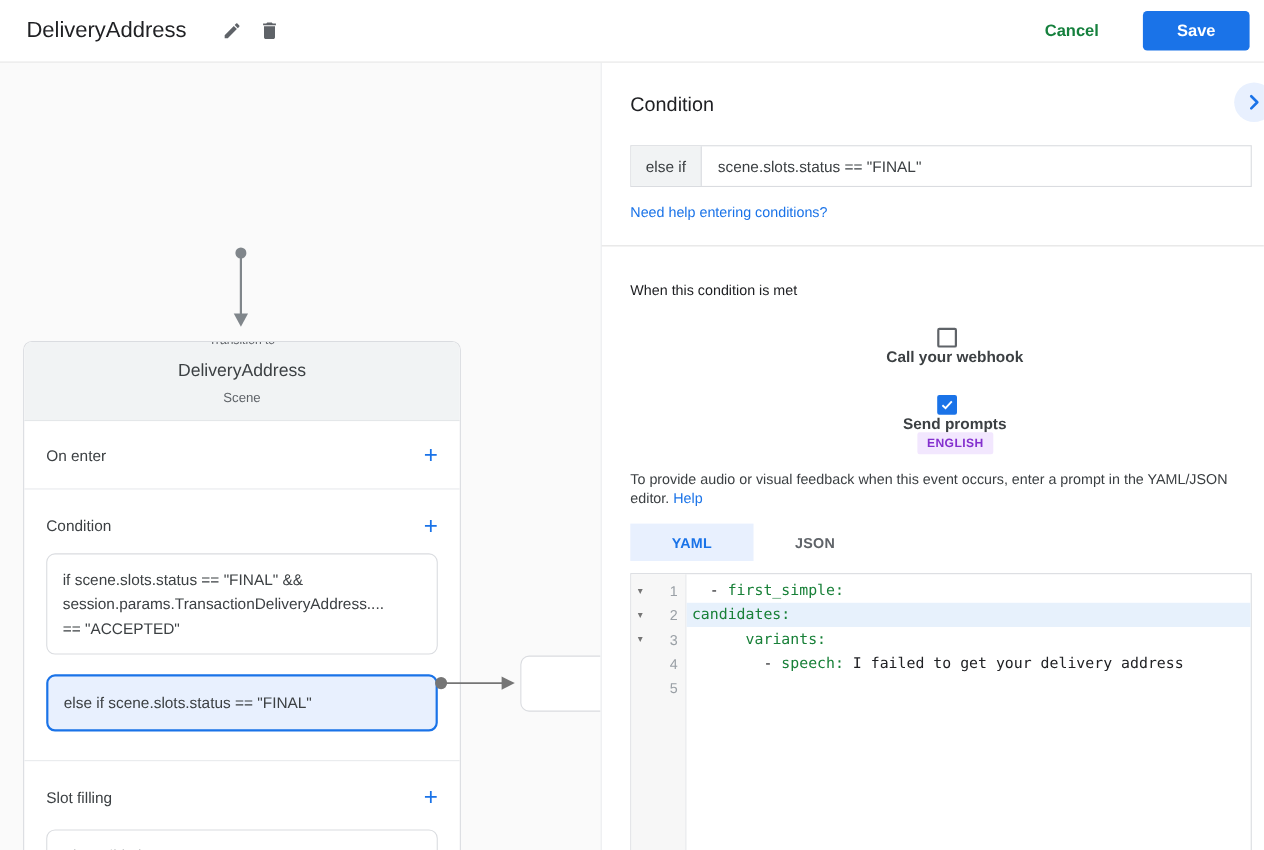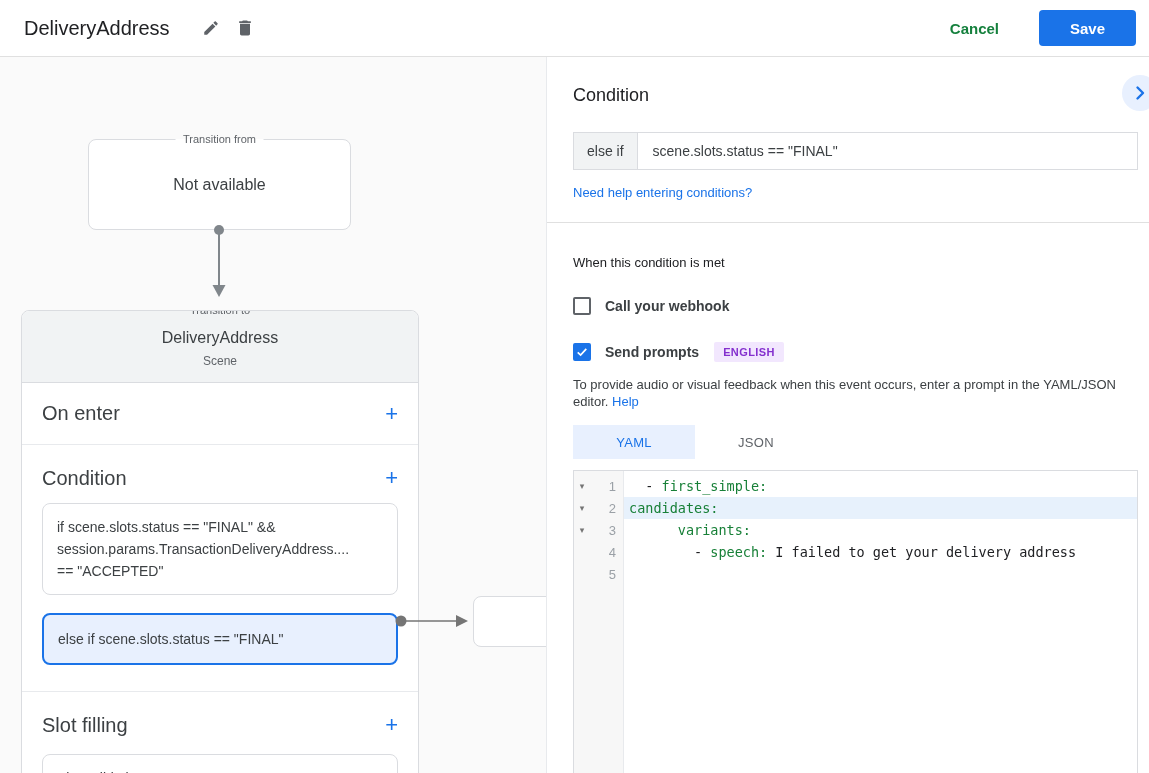--- a/index.html
+++ b/index.html
@@ -87,21 +87,21 @@
     display: flex; align-items: center; justify-content: space-between;
     padding: 0 20px; height: 62px;
     border-bottom: 1px solid #e8eaed;
   }
   .section { padding: 16px 20px 26px; border-bottom: 1px solid #e8eaed; }
   .section.last { border-bottom: none; padding-bottom: 12px; }
   .section-head {
     display: flex; align-items: center; justify-content: space-between;
     height: 34px;
   }
-  .section-label { font-size: 20px; color: #3c4043; }
+  .section-label { font-size: 14px; color: #3c4043; }
   .plus-icon {
     color: #1a73e8; font-size: 22px; font-weight: normal; line-height: 22px;
     background: transparent; border: none; cursor: pointer;
     font-family: "Liberation Sans", sans-serif;
   }
 
   .cond-box {
     border: 1px solid #dadce0; border-radius: 8px;
     padding: 12px 14px; margin-top: 8px;
     font-size: 14px; line-height: 22px; color: #3c4043;
@@ -158,44 +158,44 @@
     flex: 1; border: none; outline: none;
     padding: 0 15px; font-size: 14px; color: #3c4043;
     font-family: "Liberation Sans", sans-serif;
     background: transparent;
   }
   .help-link { display: inline-block; margin-top: 15px; font-size: 13px; color: #1a73e8; text-decoration: none; cursor: pointer; }
   .panel-divider { height: 1px; background: #e0e0e0; margin: 21px 0 0 -26px; }
 
   .when-heading { font-size: 13px; font-weight: normal; color: #202124; margin-top: 32px; }
 
-  .check-row { display: flex; align-items: center; margin-top: 27px; }
+  .check-row { display: flex; align-items: center; margin-top: 27px; flex-direction: column; }
   .checkbox {
     width: 18px; height: 18px; border-radius: 2px;
     border: 2px solid #5f6368; background: #fff;
     display: flex; align-items: center; justify-content: center;
     cursor: pointer; flex: none;
   }
   .checkbox.checked { border-color: #1a73e8; background: #1a73e8; }
   .check-label { font-size: 14px; font-weight: bold; color: #3c4043; margin-left: 14px; }
   .lang-badge {
     margin-left: 15px;
     background: #f2e7fe; color: #8430ce;
     font-size: 11px; font-weight: bold; letter-spacing: 0.4px;
     padding: 4px 9px; border-radius: 2px;
   }
 
   .helper-text { margin-top: 14px; width: 567px; font-size: 13px; line-height: 17px; color: #3c4043; }
   .inline-link { color: #1a73e8; text-decoration: none; cursor: pointer; }
 
   .tabs { display: flex; margin-top: 15px; }
   .tab {
-    width: 122px; height: 34px;
+    width: 112px; height: 34px;
     display: flex; align-items: center; justify-content: center;
-    font-size: 13px; font-weight: normal; letter-spacing: 0.3px;
+    font-size: 13px; font-weight: bold; letter-spacing: 0.3px;
     color: #5f6368; cursor: pointer;
   }
   .tab.active { background: #e8f0fe; color: #1a73e8; }
 
   
   .editor {
     margin-top: 11px;
     width: 565px; height: 310px;
     border: 1px solid #dadce0;
     display: flex;
@@ -241,24 +241,20 @@
       <path fill="#5f6368" d="M6 19c0 1.1.9 2 2 2h8c1.1 0 2-.9 2-2V7H6v12zM19 4h-3.5l-1-1h-5l-1 1H5v2h14V4z"></path>
     </svg>
   </button>
   <div class="spacer"></div>
   <button class="cancel-btn">Cancel</button>
   <button class="save-btn">Save</button>
 </div>
 
 <div class="canvas">
 
-  <div class="outlined-box tf-box">
-    <span class="box-legend legend-over-white">Transition from</span>
-    <div class="tf-content">Not available</div>
-  </div>
 
   <svg class="arrow-svg" style="left:207px; top:167px;" width="24" height="78">
     <circle cx="12" cy="6" r="5" fill="#80868b"></circle>
     <line x1="12" y1="6" x2="12" y2="62" stroke="#80868b" stroke-width="2"></line>
     <polygon points="5.5,61 18.5,61 12,73" fill="#80868b"></polygon>
   </svg>
 
   <div class="outlined-box scene-card">
     <span class="box-legend legend-over-gray">Transition to</span>
     <div class="scene-header">

